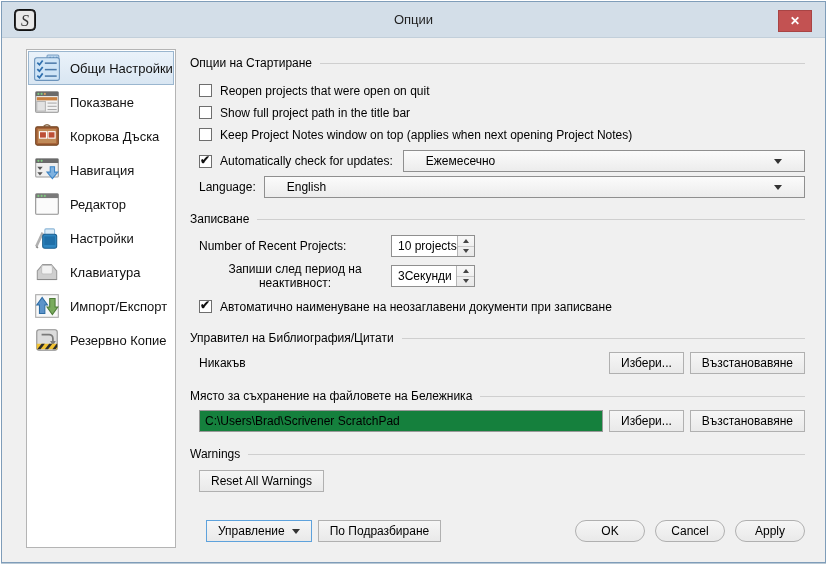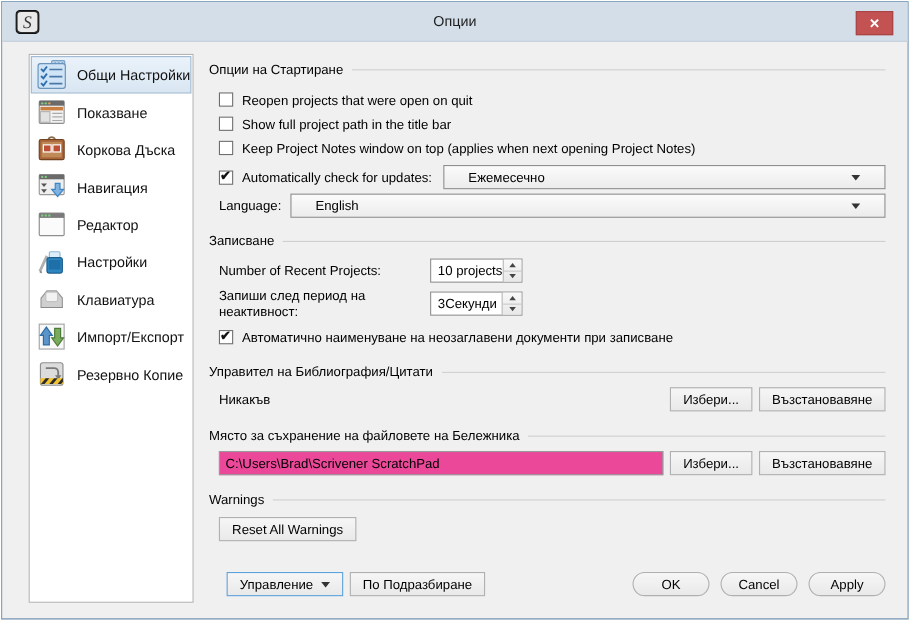--- a/index.html
+++ b/index.html
@@ -32,21 +32,21 @@
   .spinbox{width:84px;height:22px;border:1px solid #8f8f8f;background:#fff;display:flex;box-sizing:border-box;}
   .spin-value{flex:1;display:flex;align-items:center;padding-left:6px;white-space:nowrap;}
   .spin-arrows{width:17px;border-left:1px solid #b5b5b5;display:flex;flex-direction:column;background:linear-gradient(#f8f8f8,#e8e8e8);}
   .spin-up,.spin-down{flex:1;display:flex;align-items:center;justify-content:center;}
   .spin-up{border-bottom:1px solid #c9c9c9;}
   .tri-up{width:0;height:0;border-left:3.5px solid transparent;border-right:3.5px solid transparent;border-bottom:4px solid #444;}
   .tri-down{width:0;height:0;border-left:3.5px solid transparent;border-right:3.5px solid transparent;border-top:4px solid #444;}
   .btn{height:22px;padding:0 11px;border:1px solid #b0b0b0;background:linear-gradient(#f6f6f6,#e9e9e9);font-family:"Liberation Sans",sans-serif;font-size:12px;display:inline-flex;align-items:center;justify-content:center;box-sizing:border-box;white-space:nowrap;color:#000;}
   .btn.focused{border-color:#5ea2dc;}
   .btn .drop-arrow{width:0;height:0;border-left:4px solid transparent;border-right:4px solid transparent;border-top:5px solid #333;margin-left:7px;}
-  .textfield{height:22px;border:1px solid #999;background:#ec4899;padding:0 5px;font-family:"Liberation Sans",sans-serif;font-size:12px;box-sizing:border-box;}
+  .textfield{height:22px;border:1px solid #999;background:#15803d;padding:0 5px;font-family:"Liberation Sans",sans-serif;font-size:12px;box-sizing:border-box;}
   .footer{position:absolute;left:16px;right:0;bottom:8px;display:flex;align-items:center;gap:6px;}
   .footer .spacer{flex:1;}
   .footer .btn.wide{min-width:70px;border-radius:11px;}
   .footer .right-gap{margin-left:4px;}
 </style>
 </head>
 <body>
 
 <div class="window">
 
@@ -224,21 +224,21 @@
           <span class="spin-up">
               <span class="tri-up"></span>
             </span>
           <span class="spin-down">
               <span class="tri-down"></span>
             </span>
         </span>
       </div>
     </div>
 
-    <div class="row" style="margin-top:5px;">
+    <div class="row" style="margin-top:5px;text-align:center;">
       <span style="width:192px;">Запиши след период на неактивност:</span>
       <div class="spinbox">
         <span class="spin-value">3Секунди</span>
         <span class="spin-arrows">
           <span class="spin-up">
               <span class="tri-up"></span>
             </span>
           <span class="spin-down">
               <span class="tri-down"></span>
             </span>

